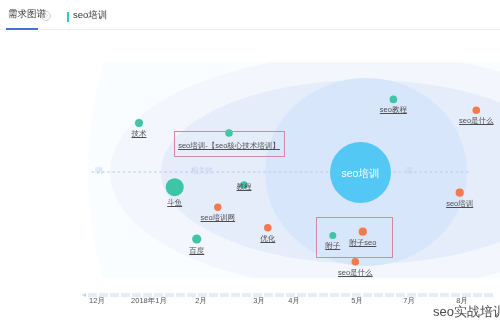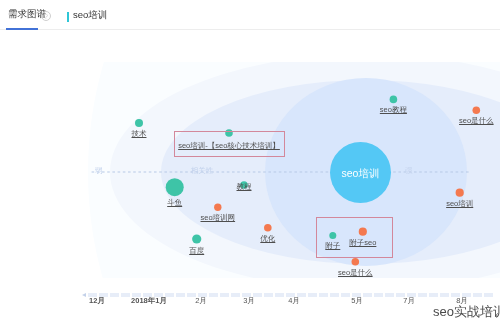--- a/index.html
+++ b/index.html
@@ -110,24 +110,24 @@
       <i style="left: 319px;"></i>
       <i style="left: 330px;"></i>
       <i style="left: 341px;"></i>
       <i style="left: 352px;"></i>
       <i style="left: 363px;"></i>
       <i style="left: 374px;"></i>
       <i style="left: 385px;"></i>
       <i style="left: 396px;"></i>
     </div>
     <div class="sarrow"></div>
-    <div class="xlab" style="left: 97px; font-weight: bold;">12月</div>
-    <div class="xlab" style="left: 149px; font-weight: bold;">2018年1月</div>
+    <div class="xlab" style="left: 97px;">12月</div>
+    <div class="xlab" style="left: 149px;">2018年1月</div>
     <div class="xlab" style="left: 201px;">2月</div>
-    <div class="xlab" style="left: 249px;">3月</div>
+    <div class="xlab" style="left: 259px;">3月</div>
     <div class="xlab" style="left: 294px;">4月</div>
     <div class="xlab" style="left: 357px;">5月</div>
     <div class="xlab" style="left: 409px; font-family: Liberation Mono, monospace;">7月</div>
     <div class="xlab" style="left: 462px;">8月</div>
     <div class="relax" style="left: 98.7px; top: 166.5px;">弱</div>
     <div class="relax" style="left: 202px; top: 166.5px;">相关性</div>
     <div class="relax" style="left: 408.8px; top: 166.5px;">强</div>
   </div>
 
 </body></html>

